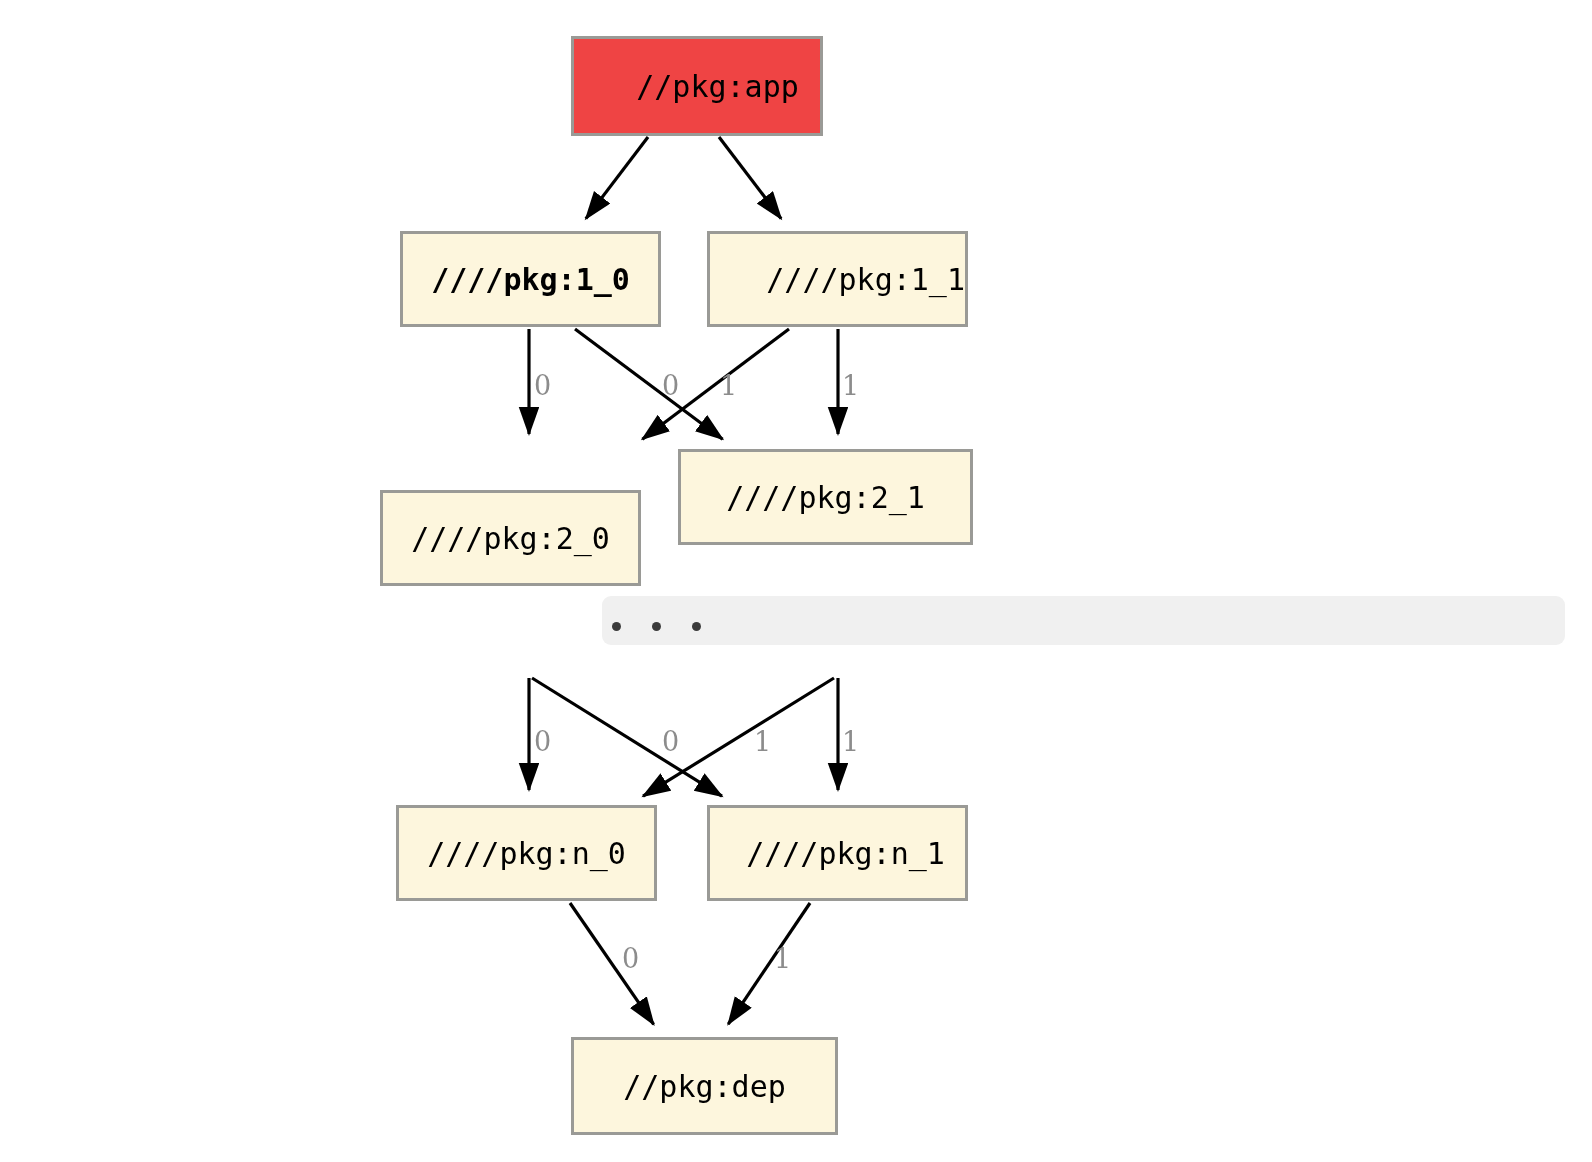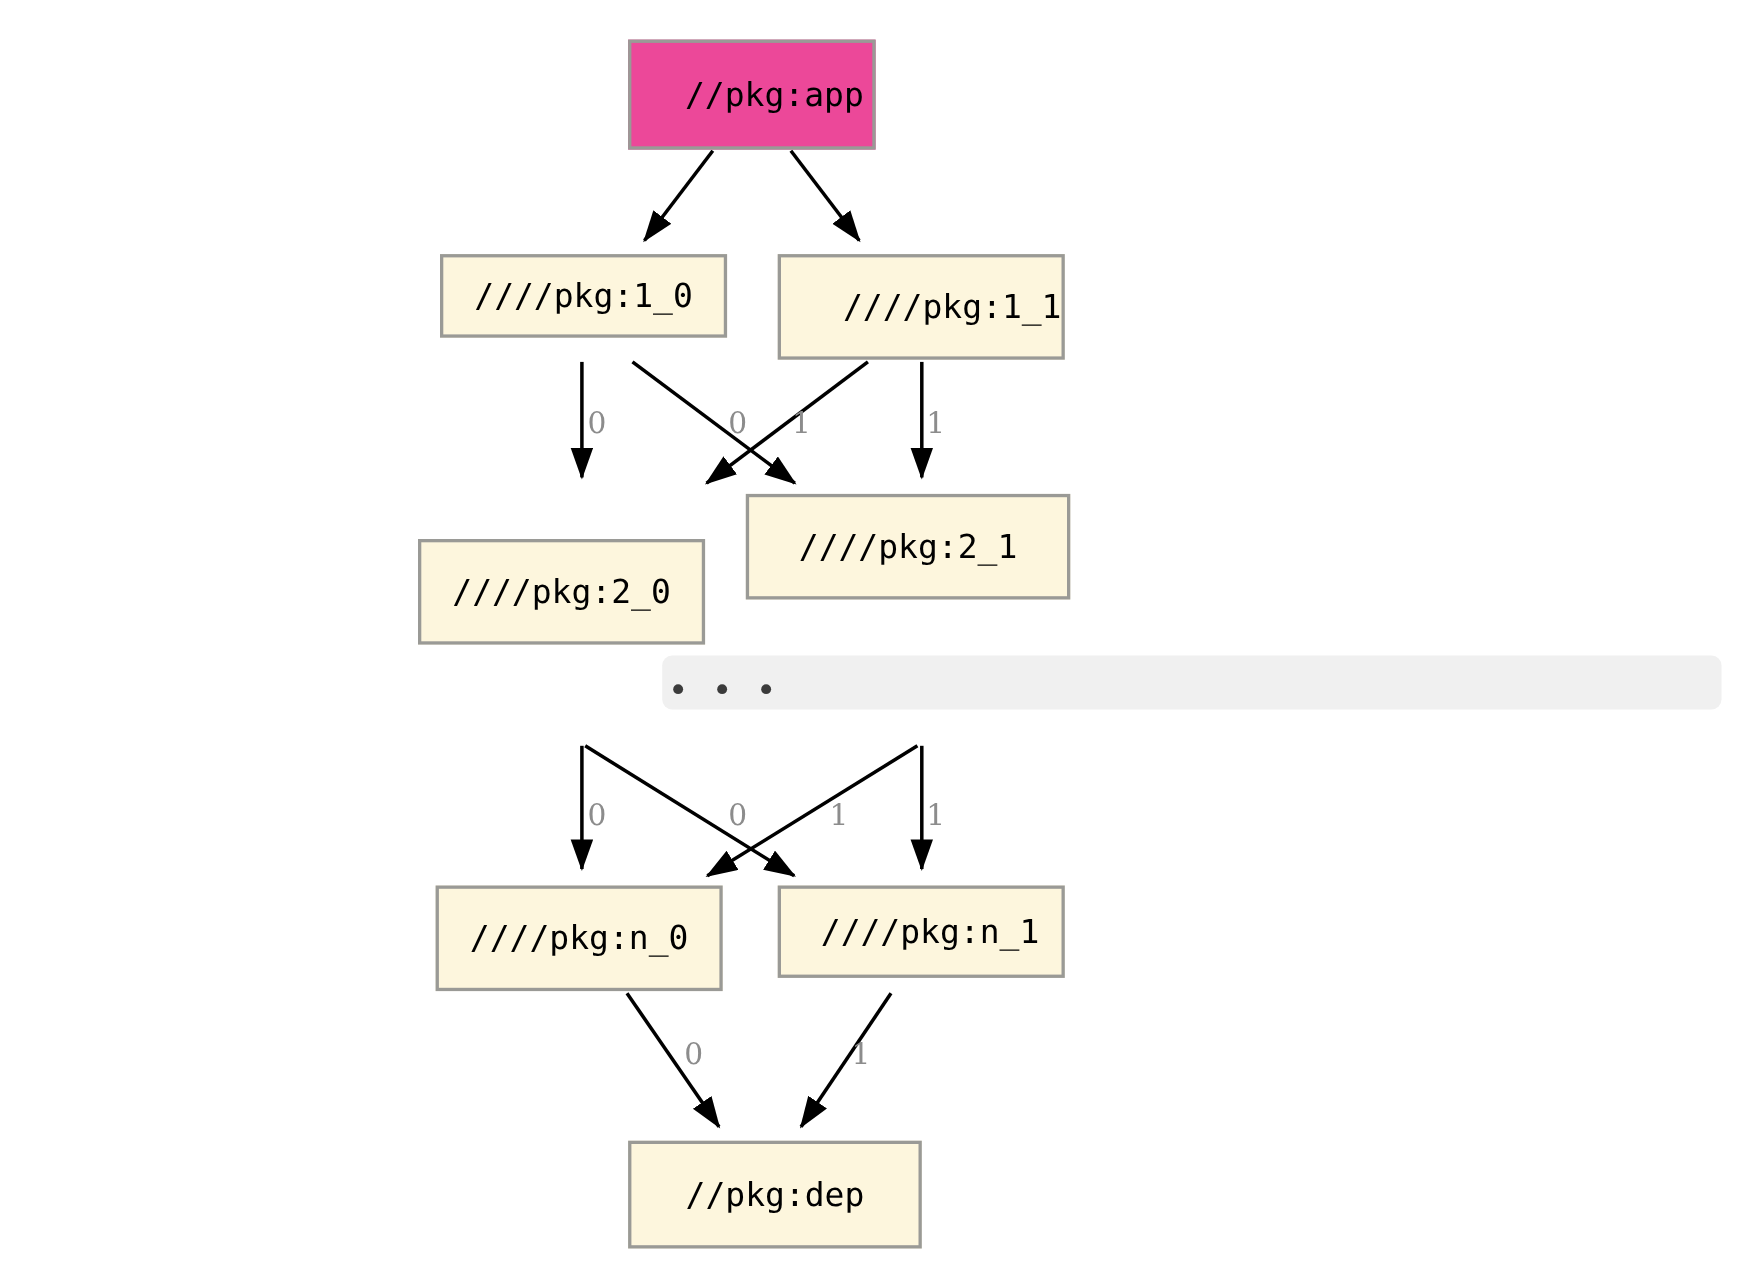--- a/index.html
+++ b/index.html
@@ -91,39 +91,39 @@
         <line x1="529" y1="678" x2="529" y2="790" stroke="#000000" stroke-width="3.2" marker-end="url(#arrowhead)"></line>
         <line x1="532" y1="678" x2="721.9606220773153" y2="796.134715222211" stroke="#000000" stroke-width="3.2" marker-end="url(#arrowhead)"></line>
         <line x1="834" y1="678" x2="643.0546130340751" y2="796.1592741125772" stroke="#000000" stroke-width="3.2" marker-end="url(#arrowhead)"></line>
         <line x1="838" y1="678" x2="838" y2="790" stroke="#000000" stroke-width="3.2" marker-end="url(#arrowhead)"></line>
         <line x1="570" y1="903" x2="653.6213664788414" y2="1024.2969272000778" stroke="#000000" stroke-width="3.2" marker-end="url(#arrowhead)"></line>
         <line x1="810" y1="903" x2="728.2675363251601" y2="1024.2211820795378" stroke="#000000" stroke-width="3.2" marker-end="url(#arrowhead)"></line>
       </g>
   </svg>
 
   <div id="node-layer">
-      <div class="node" style="left: 571px; top: 36px; width: 225px; height: 100px; background: #ec4899; border-color: rgb(154, 154, 150); padding-left: 41px;">
+      <div class="node" style="left: 571px; top: 36px; width: 252px; height: 100px; background: #ef4444; border-color: rgb(154, 154, 150); padding-left: 41px;">
         <span>//pkg:app</span>
       </div>
-      <div class="node" style="left: 400px; top: 231px; width: 261px; height: 76px; background: rgb(253, 246, 221); border-color: rgb(154, 154, 150);">
+      <div class="node" style="left: 400px; top: 231px; width: 261px; height: 96px; background: rgb(253, 246, 221); border-color: rgb(154, 154, 150); font-weight: bold;">
         <span>////pkg:1_0</span>
       </div>
       <div class="node" style="left: 707px; top: 231px; width: 261px; height: 96px; background: rgb(253, 246, 221); border-color: rgb(154, 154, 150); justify-content: flex-end;">
         <span>////pkg:1_1</span>
       </div>
       <div class="node" style="left: 380px; top: 449px; width: 261px; height: 96px; background: rgb(253, 246, 221); border-color: rgb(154, 154, 150); margin-top: 41px;">
         <span>////pkg:2_0</span>
       </div>
       <div class="node" style="left: 678px; top: 449px; width: 295px; height: 96px; background: rgb(253, 246, 221); border-color: rgb(154, 154, 150);">
         <span>////pkg:2_1</span>
       </div>
       <div class="node" style="left: 396px; top: 805px; width: 261px; height: 96px; background: rgb(253, 246, 221); border-color: rgb(154, 154, 150);">
         <span>////pkg:n_0</span>
       </div>
-      <div class="node" style="left: 707px; top: 805px; width: 261px; height: 84px; background: rgb(253, 246, 221); border-color: rgb(154, 154, 150); padding-left: 16px;">
+      <div class="node" style="left: 707px; top: 805px; width: 261px; height: 96px; background: rgb(253, 246, 221); border-color: rgb(154, 154, 150); padding-left: 16px;">
         <span>////pkg:n_1</span>
       </div>
       <div class="node" style="left: 571px; top: 1037px; width: 267px; height: 98px; background: rgb(253, 246, 221); border-color: rgb(154, 154, 150);">
         <span>//pkg:dep</span>
       </div>
     </div>
 
   <div id="label-layer">
       <div class="edge-label" style="left: 534px; top: 372px; color: rgb(140, 140, 140);">0</div>
       <div class="edge-label" style="left: 662px; top: 372px; color: rgb(140, 140, 140);">0</div>

